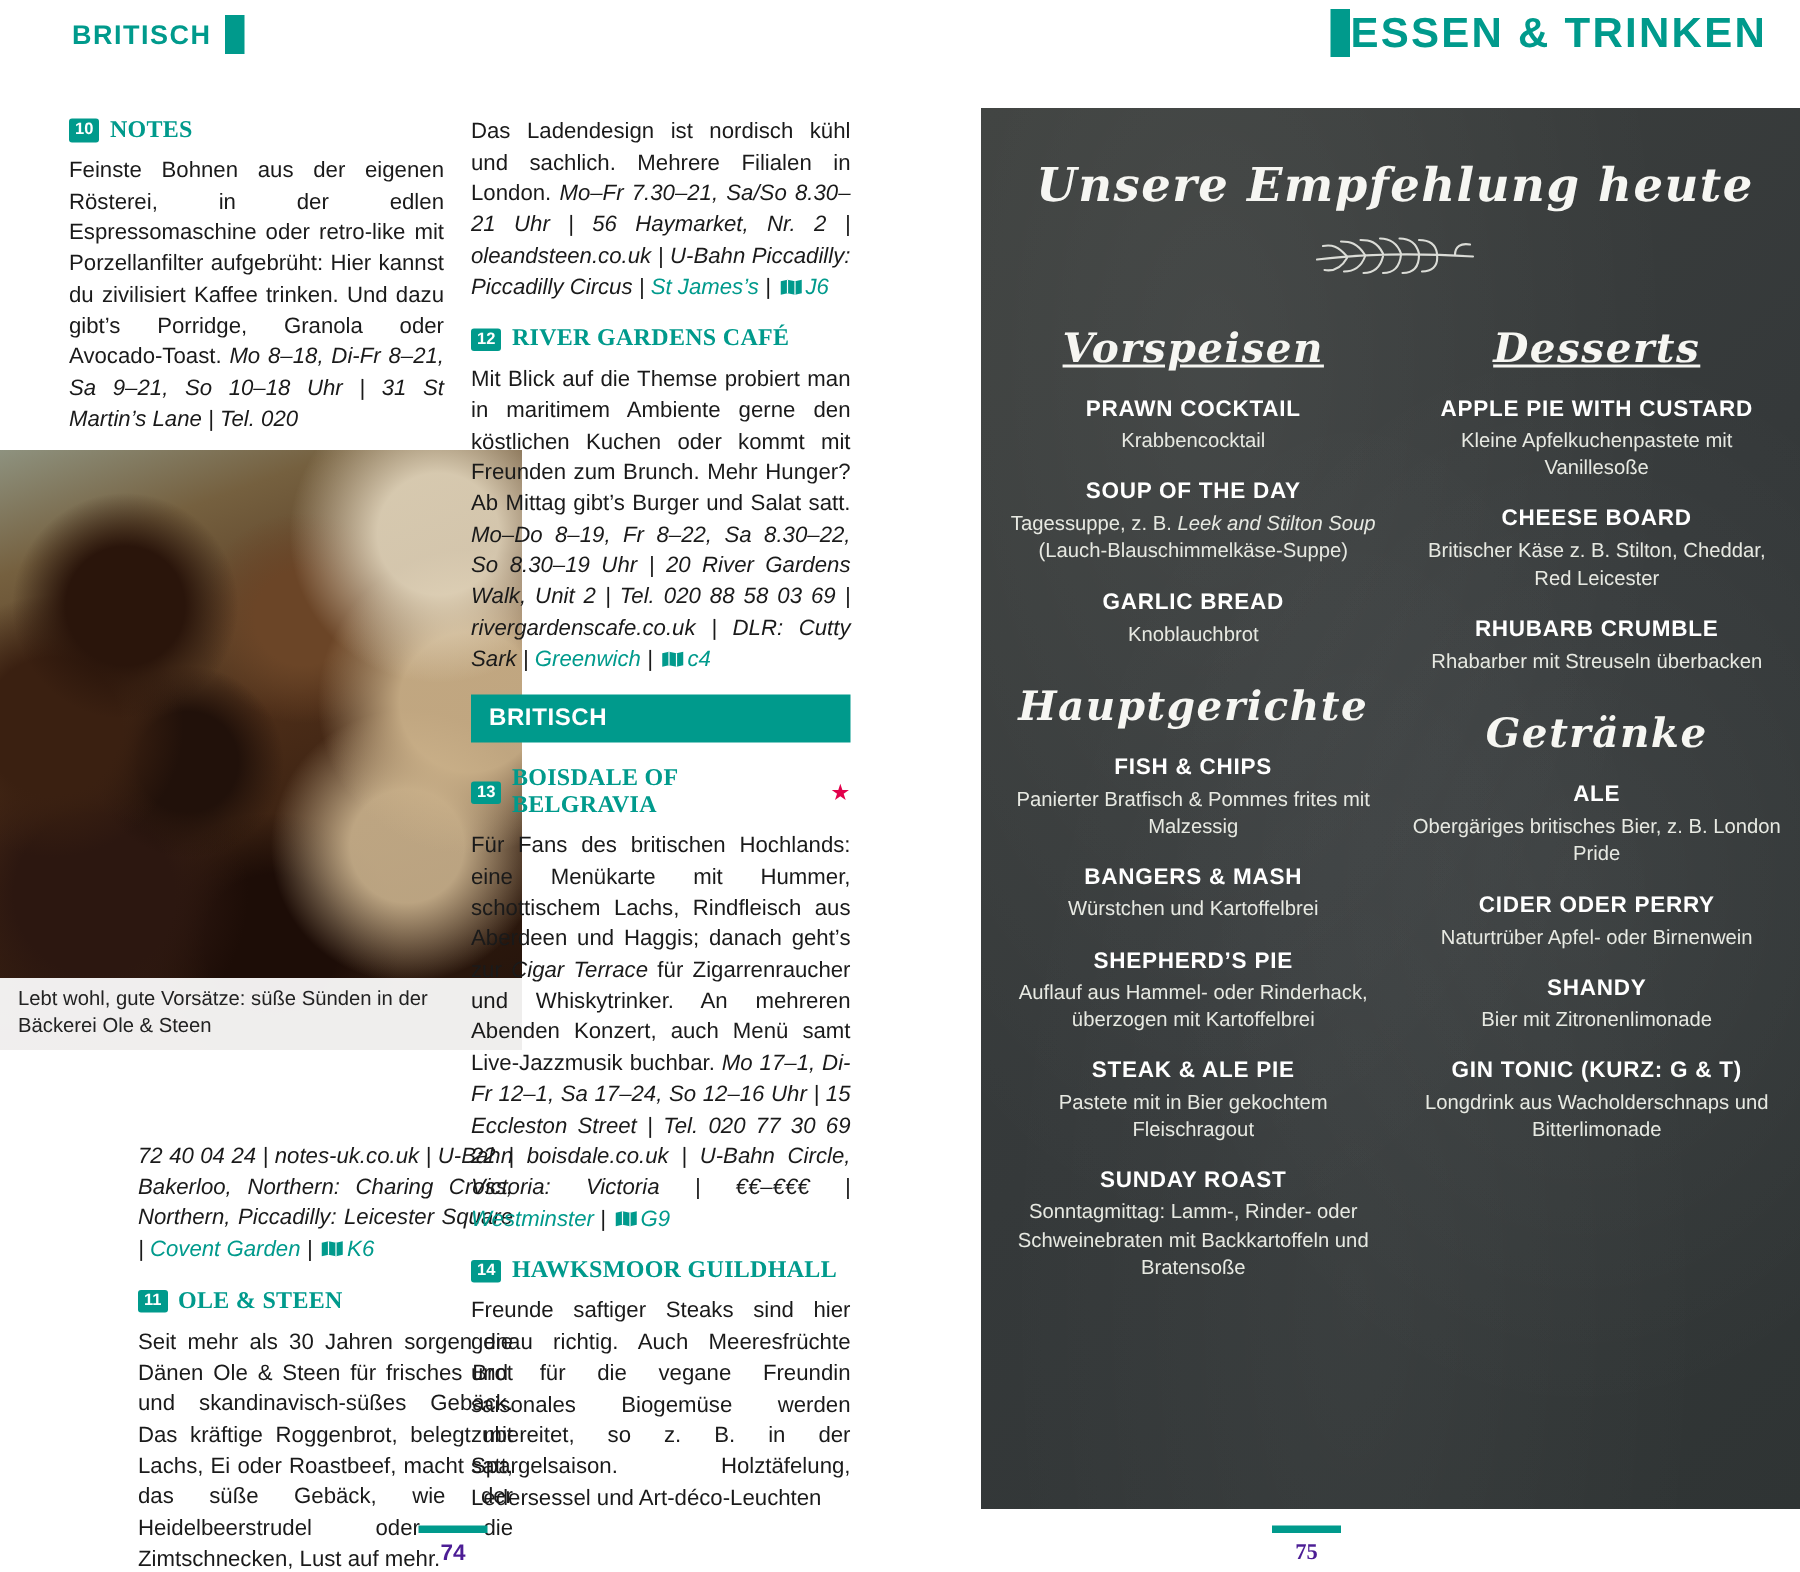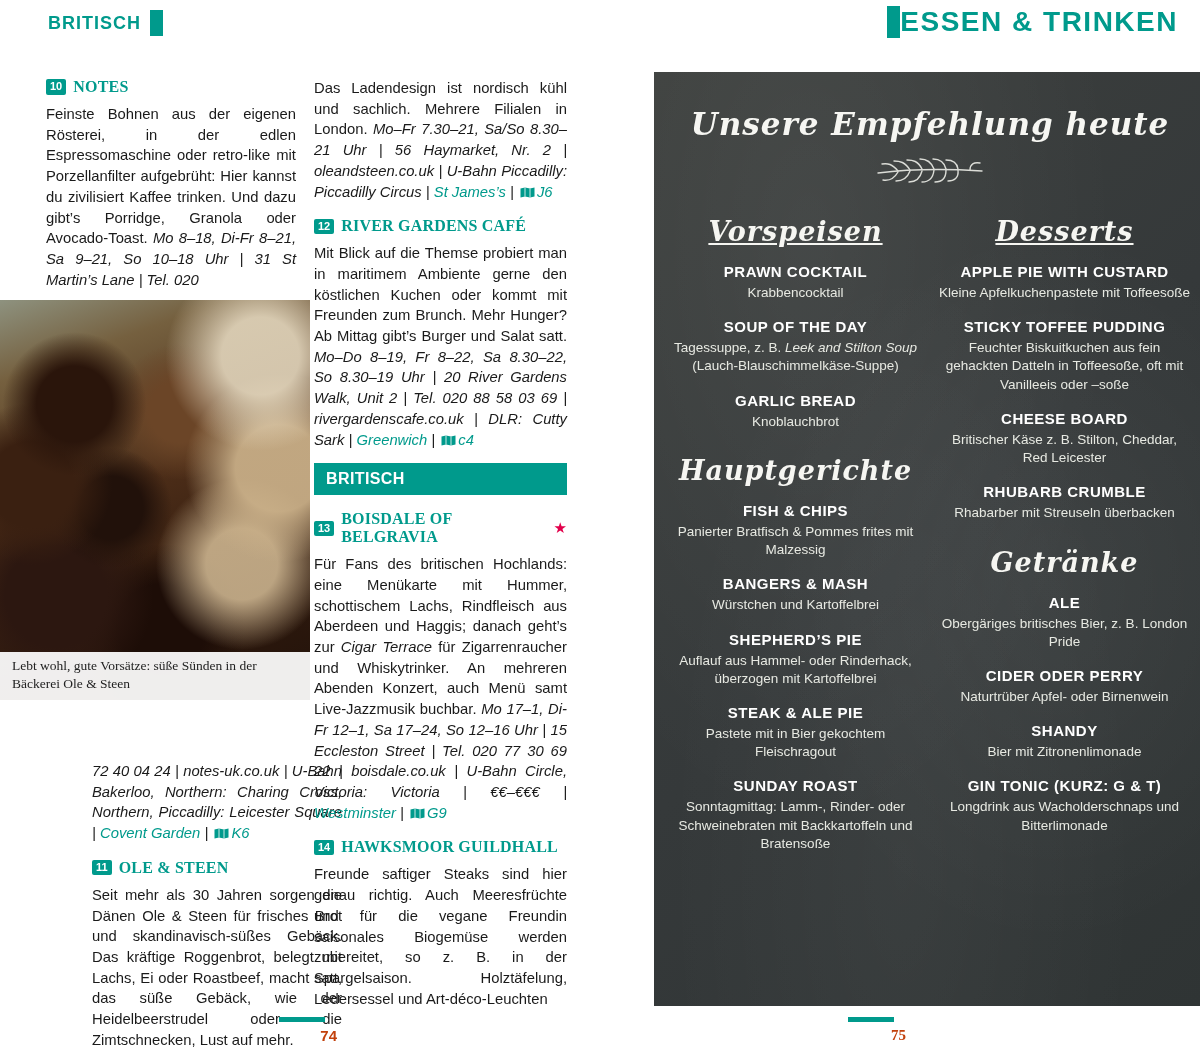--- a/index.html
+++ b/index.html
@@ -23,32 +23,32 @@
   .art-head{display:flex;align-items:center;gap:7px;margin:15px 0 8px;}
   .art-head.first{margin-top:0;}
   .num{background:#009a8c;color:#fff;font-weight:bold;font-size:11px;
        padding:1px 4px 2px;border-radius:2px;line-height:1.1;}
   .ttl{color:#009a8c;font-weight:bold;font-size:16px;letter-spacing:0.2px;font-family:Liberation Serif, serif;}
   .star{color:#e2004b;font-size:15px;margin-left:3px;}
   .banner{background:#009a8c;color:#fff;font-weight:bold;font-size:16px;
           letter-spacing:0.4px;padding:7px 12px;margin:4px 0 12px;}
   .mapicon{vertical-align:-1px;margin:0 2px;}
   
-  .photo{position:absolute;left:0;top:300px;width:310px;height:400px;overflow:hidden;
+  .photo{position:absolute;left:0;top:300px;width:348px;height:400px;overflow:hidden;
     background:
       radial-gradient(circle at 84% 14%, rgba(233,221,196,0.85) 0 9%, rgba(233,221,196,0) 22%),
       radial-gradient(circle at 90% 42%, rgba(206,180,140,0.9) 0 12%, rgba(206,180,140,0) 26%),
       radial-gradient(circle at 78% 66%, rgba(222,198,158,0.8) 0 10%, rgba(222,198,158,0) 24%),
       radial-gradient(circle at 24% 26%, #2a150b 0 10%, rgba(42,21,11,0) 19%),
       radial-gradient(circle at 10% 46%, #3a2011 0 12%, rgba(58,32,17,0) 23%),
       radial-gradient(circle at 36% 52%, #21110a 0 11%, rgba(33,17,10,0) 21%),
       radial-gradient(circle at 18% 74%, #2c1710 0 13%, rgba(44,23,16,0) 25%),
       radial-gradient(circle at 52% 82%, #1d0d07 0 12%, rgba(29,13,7,0) 23%),
       radial-gradient(circle at 58% 28%, #6b4527 0 9%, rgba(107,69,39,0) 20%),
-      linear-gradient(160deg,#8e927f 0%,#75603f 16%,#4c2d18 45%,#2f1a0e 74%,#22120a 100%); font-family: Liberation Serif, serif;}
+      linear-gradient(160deg,#8e927f 0%,#75603f 16%,#4c2d18 45%,#2f1a0e 74%,#22120a 100%);}
   .caption{position:absolute;left:0;right:0;bottom:0;background:rgba(255,255,255,0.93);
            padding:5px 12px 7px;font-size:13.5px;line-height:1.32;color:#222;text-align:left;}
   
   .board{position:absolute;left:625px;top:72px;width:552px;height:934px;box-sizing:border-box;
     padding:12px 16px;text-align:center;color:#f1f2ed;
     background:
       radial-gradient(ellipse at 28% 18%, rgba(255,255,255,0.06), rgba(255,255,255,0) 55%),
       radial-gradient(ellipse at 72% 55%, rgba(255,255,255,0.05), rgba(255,255,255,0) 50%),
       radial-gradient(ellipse at 45% 85%, rgba(255,255,255,0.04), rgba(255,255,255,0) 55%),
       linear-gradient(135deg,#3d403e 0%,#35393a 50%,#2f3434 100%); margin-left: 29px;}
@@ -59,21 +59,21 @@
   .menu-col{flex:1 1 50%;}
   .menu-heading{font-family:"DejaVu Serif",serif;font-style:italic;font-weight:bold;
                 font-size:27px;letter-spacing:1px;margin:24px 0 16px;color:#f6f6f2;}
   .menu-heading.first{margin-top:6px;text-decoration:underline;}
   .menu-item{margin-bottom:16px;}
   .mi-name{font-weight:bold;font-size:15px;letter-spacing:0.5px;margin-bottom:4px;color:#ffffff;}
   .mi-desc{font-size:13.5px;line-height:1.35;color:#e7e9e2;}
   
   .pageno{position:absolute;bottom:4px;width:70px;text-align:center;}
   .pageno .bar{width:46px;height:5px;background:#009a8c;margin:0 auto 5px;}
-  .pageno .no{font-weight:bold;font-size:15px;color:#c2410c;text-align:right;}
+  .pageno .no{font-weight:bold;font-size:15px;color:#4c1d95;}
   .pn-left{left:267px;}
   .pn-right{left:836px;font-family:Liberation Serif, serif;}
 </style>
 </head>
 <body>
 
 <div class="page">
 
   <div class="hdr-left">
     <span class="hdr-text">BRITISCH</span>
@@ -213,25 +213,21 @@
           <div class="mi-name">SUNDAY ROAST</div>
           <div class="mi-desc">Sonntagmittag: Lamm-, Rinder- oder Schweinebraten mit Backkartoffeln und Bratensoße</div>
         </div>
       </div>
 
       <div class="menu-col">
         <div class="menu-heading first">Desserts</div>
 
         <div class="menu-item">
           <div class="mi-name">APPLE PIE WITH CUSTARD</div>
-          <div class="mi-desc">Kleine Apfelkuchenpastete mit Toffeesoße</div>
-        </div>
-        <div class="menu-item">
-          <div class="mi-name">STICKY TOFFEE PUDDING</div>
-          <div class="mi-desc">Feuchter Biskuitkuchen aus fein gehackten Datteln in Toffeesoße, oft mit Vanilleeis oder –soße</div>
+          <div class="mi-desc">Kleine Apfelkuchenpastete mit Vanillesoße</div>
         </div>
         <div class="menu-item">
           <div class="mi-name">CHEESE BOARD</div>
           <div class="mi-desc">Britischer Käse z. B. Stilton, Cheddar, Red Leicester</div>
         </div>
         <div class="menu-item">
           <div class="mi-name">RHUBARB CRUMBLE</div>
           <div class="mi-desc">Rhabarber mit Streuseln überbacken</div>
         </div>
 

